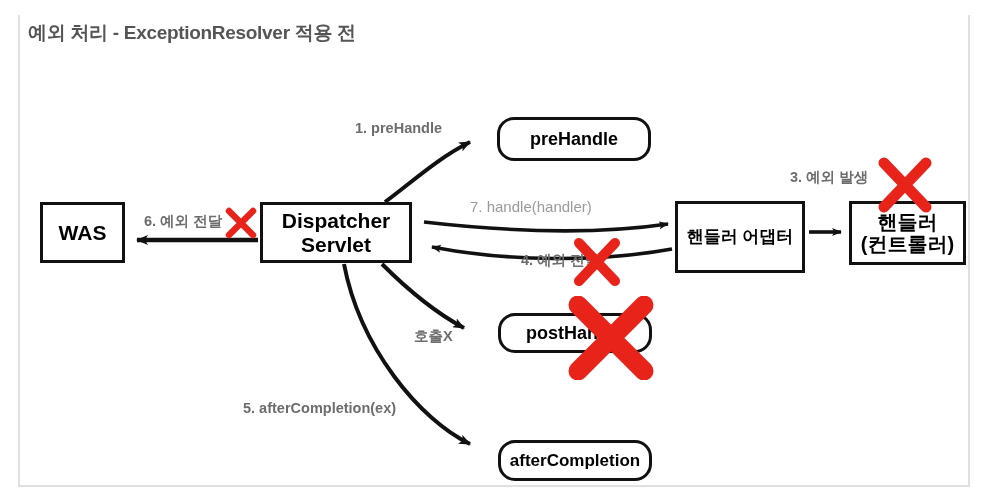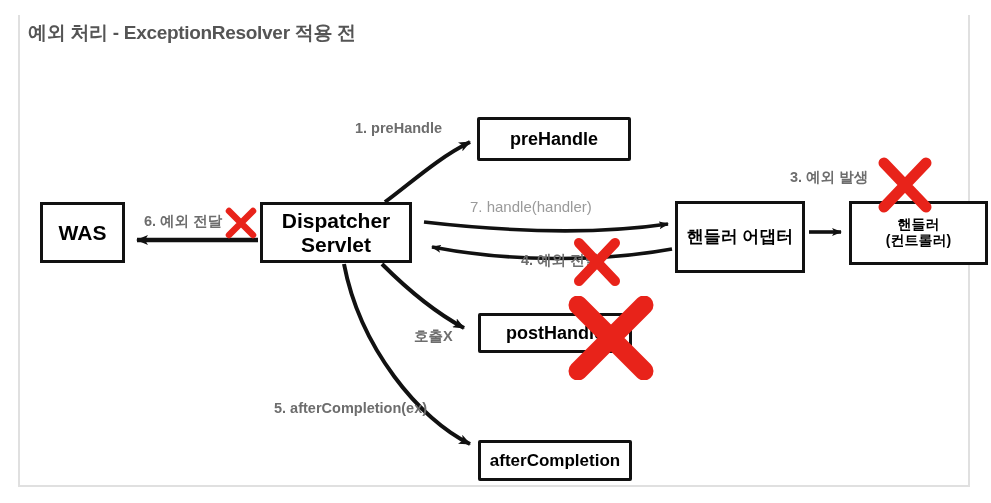--- a/index.html
+++ b/index.html
@@ -43,21 +43,21 @@
     background: #ffffff;
     display: flex;
     align-items: center;
     justify-content: center;
     text-align: center;
     font-weight: bold;
     color: #000000;
     line-height: 1.12;
     z-index: 3;
   }
-  .node.rounded { border-radius: 2px; }
+  .node.rounded { border-radius: 17px; margin-left: 20px; }
   .svg-layer {
     position: absolute;
     left: 0; top: 0;
     width: 991px; height: 503px;
     z-index: 2;
     pointer-events: none;
   }
   .label {
     position: absolute;
     font-size: 14.5px;
@@ -121,42 +121,42 @@
   </div>
 
   <div class="node rounded" style="left:477px; top:117px; width:154px; height:44px; font-size:18px;">
     <span>preHandle</span>
   </div>
 
   <div class="node" style="left:675px; top:201px; width:130px; height:72px; font-size:17px;">
     <span>핸들러 어댑터</span>
   </div>
 
-  <div class="node" style="left:849px; top:201px; width:139px; height:64px; font-size:14px; flex-direction:column;">
+  <div class="node" style="left:849px; top:201px; width:117px; height:64px; font-size:20px; flex-direction:column;">
     <span>핸들러</span>
     <span>(컨트롤러)</span>
   </div>
 
   <div class="node rounded" style="left:478px; top:313px; width:154px; height:40px; font-size:18px;">
     <span>postHandle</span>
   </div>
 
   <div class="node rounded" style="left:478px; top:440px; width:154px; height:41px; font-size:17px;">
     <span>afterCompletion</span>
   </div>
 
   <div class="label" style="left:355px; top:120px;">1. preHandle</div>
 
   <div class="label light" style="left:470px; top:198px;">7. handle(handler)</div>
 
   <div class="label" style="left:790px; top:168px;">3. 예외 발생</div>
 
   <div class="label" style="left:497px; top:251px;margin-left:24px;">4. 예외 전달</div>
 
-  <div class="label" style="left:243px; top:400px;margin-left:31px;">5. afterCompletion(ex)</div>
+  <div class="label" style="left:243px; top:400px;">5. afterCompletion(ex)</div>
 
   <div class="label" style="left:144px; top:212px;">6. 예외 전달</div>
 
   <div class="label" style="left:414px; top:327px;">호출X</div>
 
   <svg class="xmark" style="left:224px; top:206px;" width="34" height="34" viewBox="0 0 34 34">
     <path d="M5,5 L29,29 M29,5 L5,29" stroke="#e8231a" stroke-width="6.5" stroke-linecap="round" fill="none"></path>
   </svg>
 
   <svg class="xmark" style="left:876px; top:157px;" width="58" height="56" viewBox="0 0 58 56">

